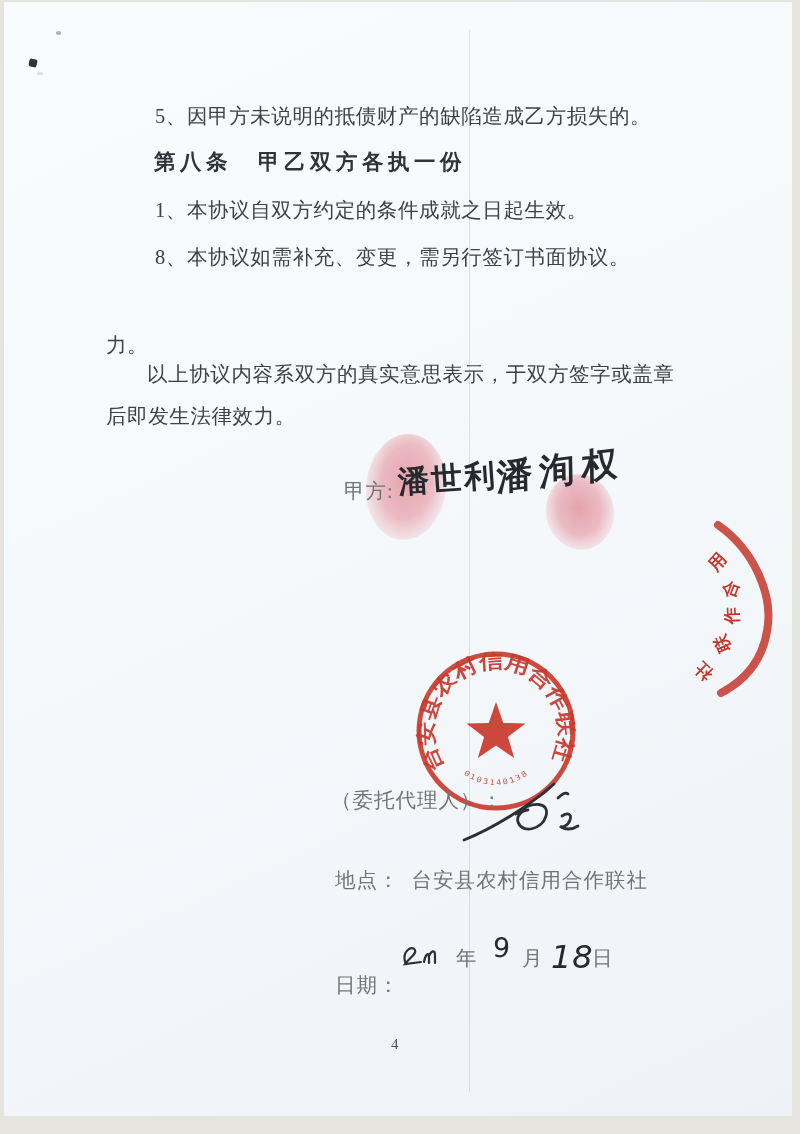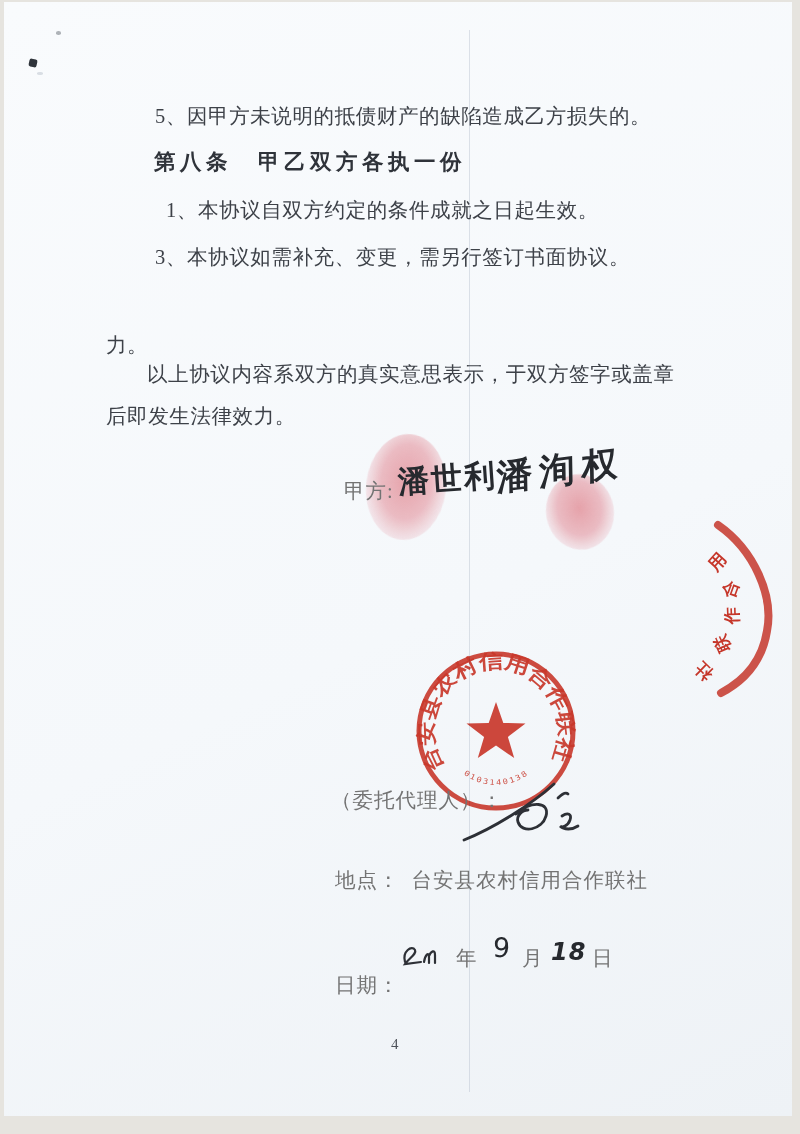--- a/index.html
+++ b/index.html
@@ -36,22 +36,22 @@
 <div class="scan">
   <div class="page"></div>
 
   <div class="speck" style="left:56px;top:31px;width:5px;height:4px;background:#7d838a;opacity:.6"></div>
   <div class="speck" style="left:29px;top:59px;width:8px;height:8px;background:#2f343b;border-radius:2px;transform:rotate(12deg)"></div>
   <div class="speck" style="left:37px;top:72px;width:6px;height:3px;background:#b9c2cc;opacity:.5"></div>
   <div class="crease"></div>
 
   <div class="tl" style="left:155px;top:102px">5、因甲方未说明的抵债财产的缺陷造成乙方损失的。</div>
   <div class="tl heading" style="left:154px;top:147px">第八条　甲乙双方各执一份</div>
-  <div class="tl" style="left:166px;top:196px">1、本协议自双方约定的条件成就之日起生效。</div>
-  <div class="tl" style="left:155px;top:243px">3、本协议如需补充、变更，需另行签订书面协议。</div>
+  <div class="tl" style="left:155px;top:196px">1、本协议自双方约定的条件成就之日起生效。</div>
+  <div class="tl" style="left:155px;top:243px">8、本协议如需补充、变更，需另行签订书面协议。</div>
   <div class="tl" style="left:106px;top:331px">力。</div>
   <div class="tl" style="left:106px;top:402px">后即发生法律效力。</div>
   <div class="tl" style="left:147px;top:360px">以上协议内容系双方的真实意思表示，于双方签字或盖章</div>
 
   <div class="fp" style="left:366px;top:434px;width:80px;height:106px;transform:rotate(6deg)"></div>
   <div class="fp" style="left:546px;top:474px;width:68px;height:76px;transform:rotate(-10deg)"></div>
   <div class="lbl" style="left:344px;top:477px">甲方:</div>
   <div class="hand" style="left:398px;top:458px;font-size:31px;letter-spacing:2px;transform:rotate(-4deg)">潘世利</div>
   <div class="hand" style="left:496px;top:446px;font-size:36px;letter-spacing:7px;transform:rotate(-7deg) skewX(-6deg)">潘洵权</div>
 
@@ -98,17 +98,17 @@
   <svg class="abs" style="left:398px;top:938px" width="52" height="36" viewBox="0 0 52 36">
     <g fill="none" stroke="#2d3036" stroke-width="2.2" stroke-linecap="round">
       <path d="M7,24 C4,13 14,7 17,12 C19,16 11,20 7,26 L23,24"></path>
       <path d="M26,24 C27,17 31,13 31,19 L31,25"></path>
       <path d="M31,18 C33,13 37,11 37,17 L37,25"></path>
     </g>
   </svg>
   <div class="lbl" style="left:456px;top:944px">年</div>
   <div class="hand" style="left:493px;top:932px;font-size:27px;font-weight:500;transform:rotate(4deg)">9</div>
   <div class="lbl" style="left:522px;top:944px">月</div>
-  <div class="hand" style="left:551px;top:938px;font-size:24px;font-style:italic;font-weight:700;letter-spacing:1px">18</div>
+  <div class="hand" style="left:551px;top:938px;font-size:32px;font-style:italic;font-weight:400;letter-spacing:1px">18</div>
   <div class="lbl" style="left:592px;top:944px">日</div>
 
   <div class="pageno" style="left:391px;top:1036px">4</div>
 </div>
 
 </body></html>

